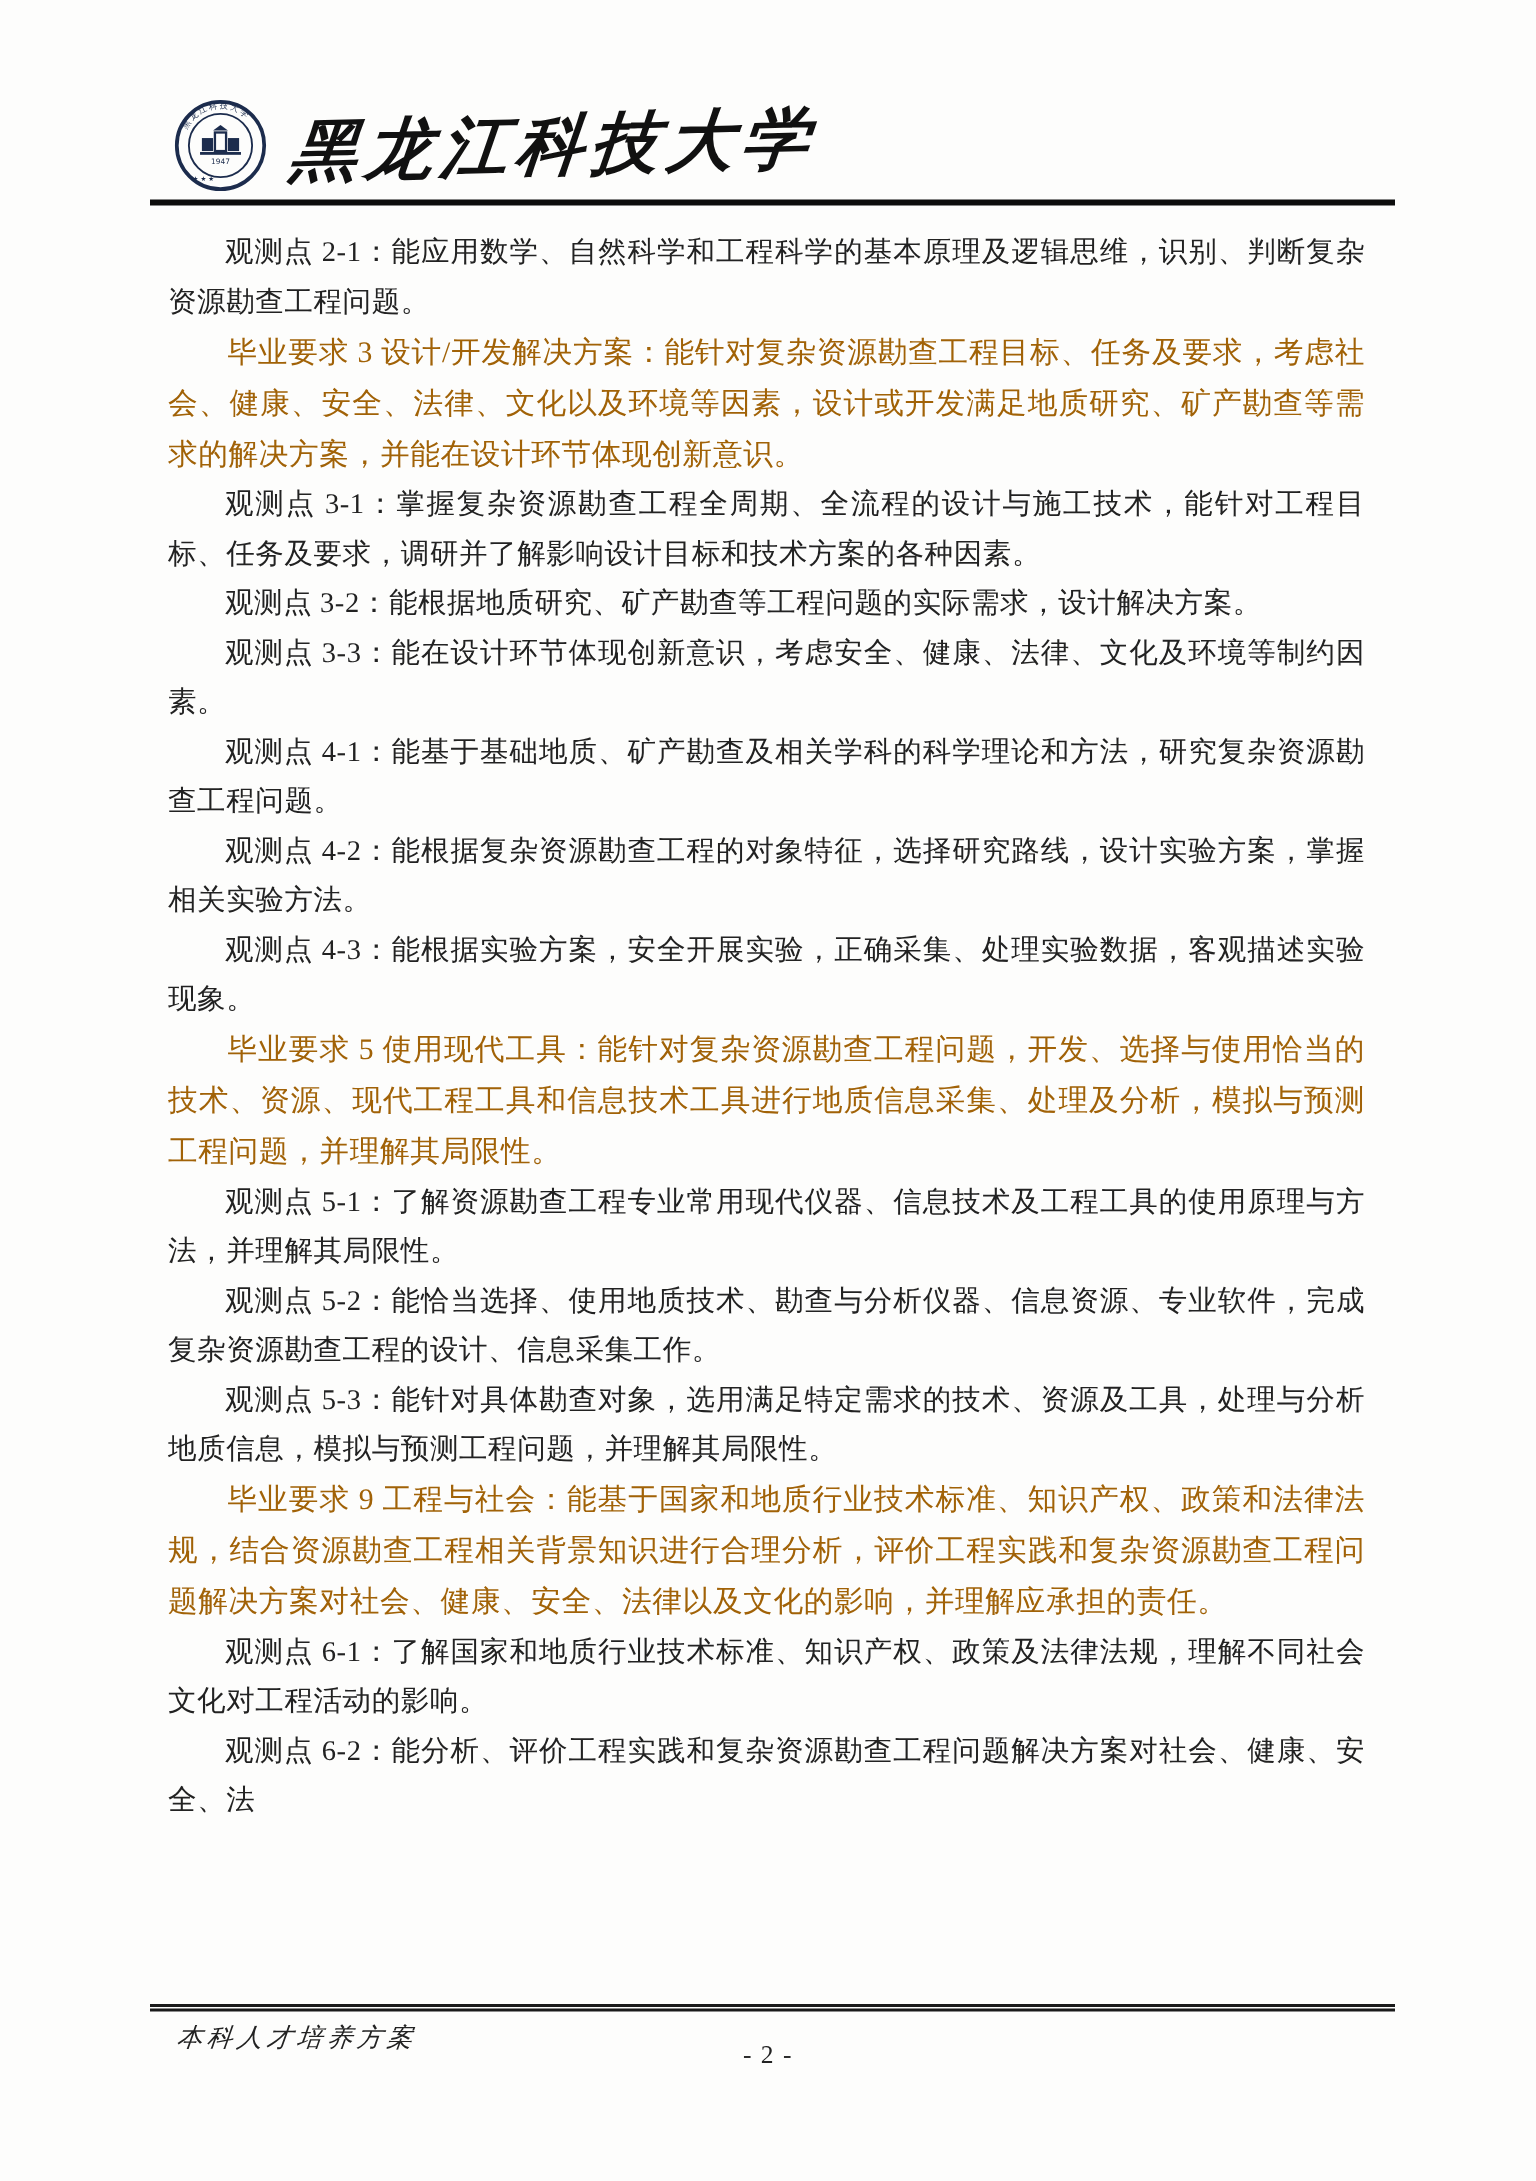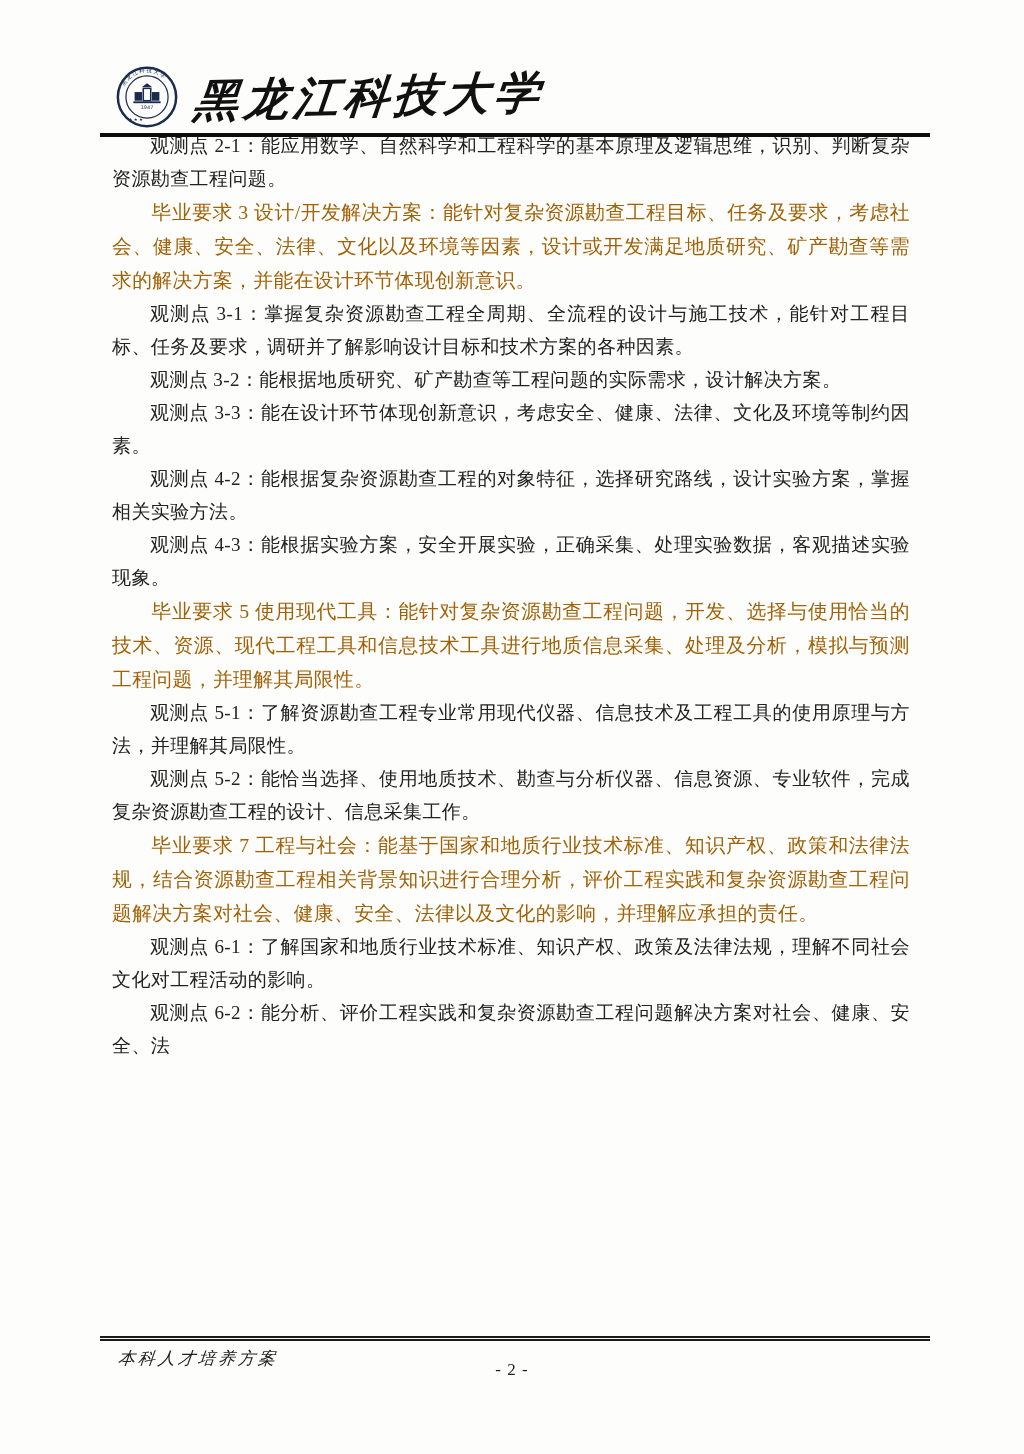--- a/index.html
+++ b/index.html
@@ -44,21 +44,21 @@
     position: absolute;
     top: 133px;
     left: 100px;
     width: 830px;
     height: 0;
     border-top: 4px solid #0d0d0d;
   }
   
   .doc-body {
     position: absolute;
-    top: 129px;
+    top: 152px;
     left: 112px;
     width: 798px;
   }
   .para {
     text-align: justify;
     text-indent: 2em;
     font-size: 19px;
     line-height: 33px;
     letter-spacing: 0.4px;
     color: #222;
@@ -127,26 +127,28 @@
 
   <div class="header-rule"></div>
 
   <div class="doc-body">
 
   <p class="para observation">观测点 2-1：能应用数学、自然科学和工程科学的基本原理及逻辑思维，识别、判断复杂资源勘查工程问题。</p>
       <p class="para requirement">毕业要求 3 设计/开发解决方案：能针对复杂资源勘查工程目标、任务及要求，考虑社会、健康、安全、法律、文化以及环境等因素，设计或开发满足地质研究、矿产勘查等需求的解决方案，并能在设计环节体现创新意识。</p>
       <p class="para observation">观测点 3-1：掌握复杂资源勘查工程全周期、全流程的设计与施工技术，能针对工程目标、任务及要求，调研并了解影响设计目标和技术方案的各种因素。</p>
       <p class="para observation">观测点 3-2：能根据地质研究、矿产勘查等工程问题的实际需求，设计解决方案。</p>
       <p class="para observation">观测点 3-3：能在设计环节体现创新意识，考虑安全、健康、法律、文化及环境等制约因素。</p>
+      <p class="para observation">观测点 4-1：能基于基础地质、矿产勘查及相关学科的科学理论和方法，研究复杂资源勘查工程问题。</p>
       <p class="para observation">观测点 4-2：能根据复杂资源勘查工程的对象特征，选择研究路线，设计实验方案，掌握相关实验方法。</p>
       <p class="para observation">观测点 4-3：能根据实验方案，安全开展实验，正确采集、处理实验数据，客观描述实验现象。</p>
       <p class="para requirement">毕业要求 5 使用现代工具：能针对复杂资源勘查工程问题，开发、选择与使用恰当的技术、资源、现代工程工具和信息技术工具进行地质信息采集、处理及分析，模拟与预测工程问题，并理解其局限性。</p>
       <p class="para observation">观测点 5-1：了解资源勘查工程专业常用现代仪器、信息技术及工程工具的使用原理与方法，并理解其局限性。</p>
       <p class="para observation">观测点 5-2：能恰当选择、使用地质技术、勘查与分析仪器、信息资源、专业软件，完成复杂资源勘查工程的设计、信息采集工作。</p>
-      <p class="para requirement">毕业要求 7 工程与社会：能基于国家和地质行业技术标准、知识产权、政策和法律法规，结合资源勘查工程相关背景知识进行合理分析，评价工程实践和复杂资源勘查工程问题解决方案对社会、健康、安全、法律以及文化的影响，并理解应承担的责任。</p>
+      <p class="para observation">观测点 5-3：能针对具体勘查对象，选用满足特定需求的技术、资源及工具，处理与分析地质信息，模拟与预测工程问题，并理解其局限性。</p>
+      <p class="para requirement">毕业要求 9 工程与社会：能基于国家和地质行业技术标准、知识产权、政策和法律法规，结合资源勘查工程相关背景知识进行合理分析，评价工程实践和复杂资源勘查工程问题解决方案对社会、健康、安全、法律以及文化的影响，并理解应承担的责任。</p>
       <p class="para observation">观测点 6-1：了解国家和地质行业技术标准、知识产权、政策及法律法规，理解不同社会文化对工程活动的影响。</p>
       <p class="para observation">观测点 6-2：能分析、评价工程实践和复杂资源勘查工程问题解决方案对社会、健康、安全、法</p>
     </div>
 
   <div class="footer-rule"></div>
   <div class="footer-label">本科人才培养方案</div>
   <div class="page-number">- 2 -</div>
 
 </div>
 

